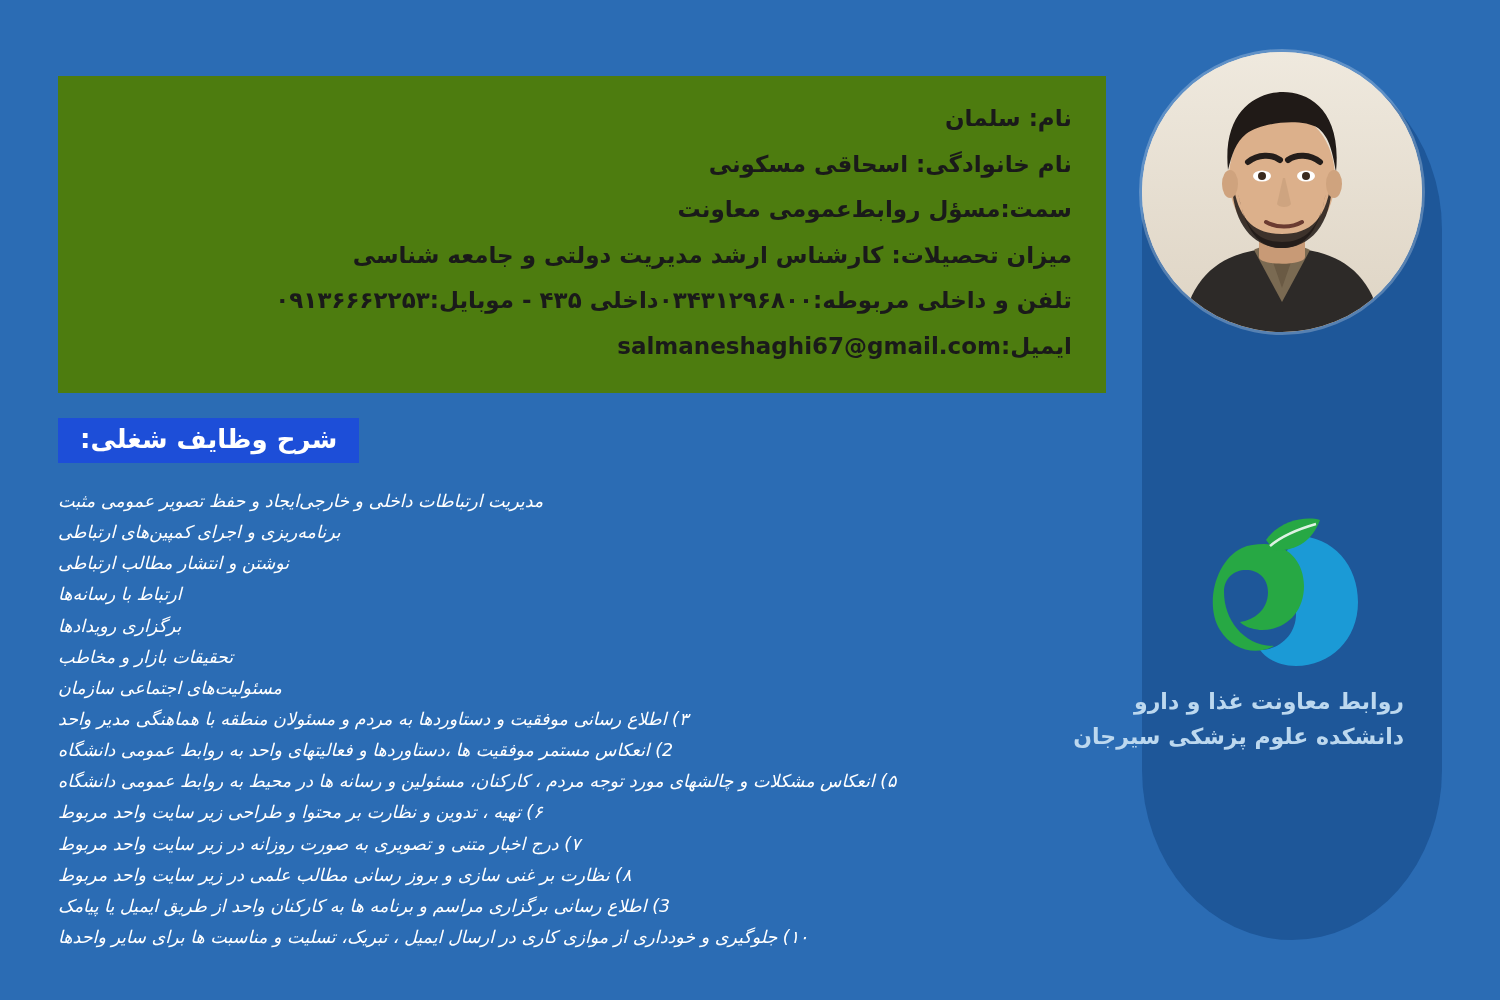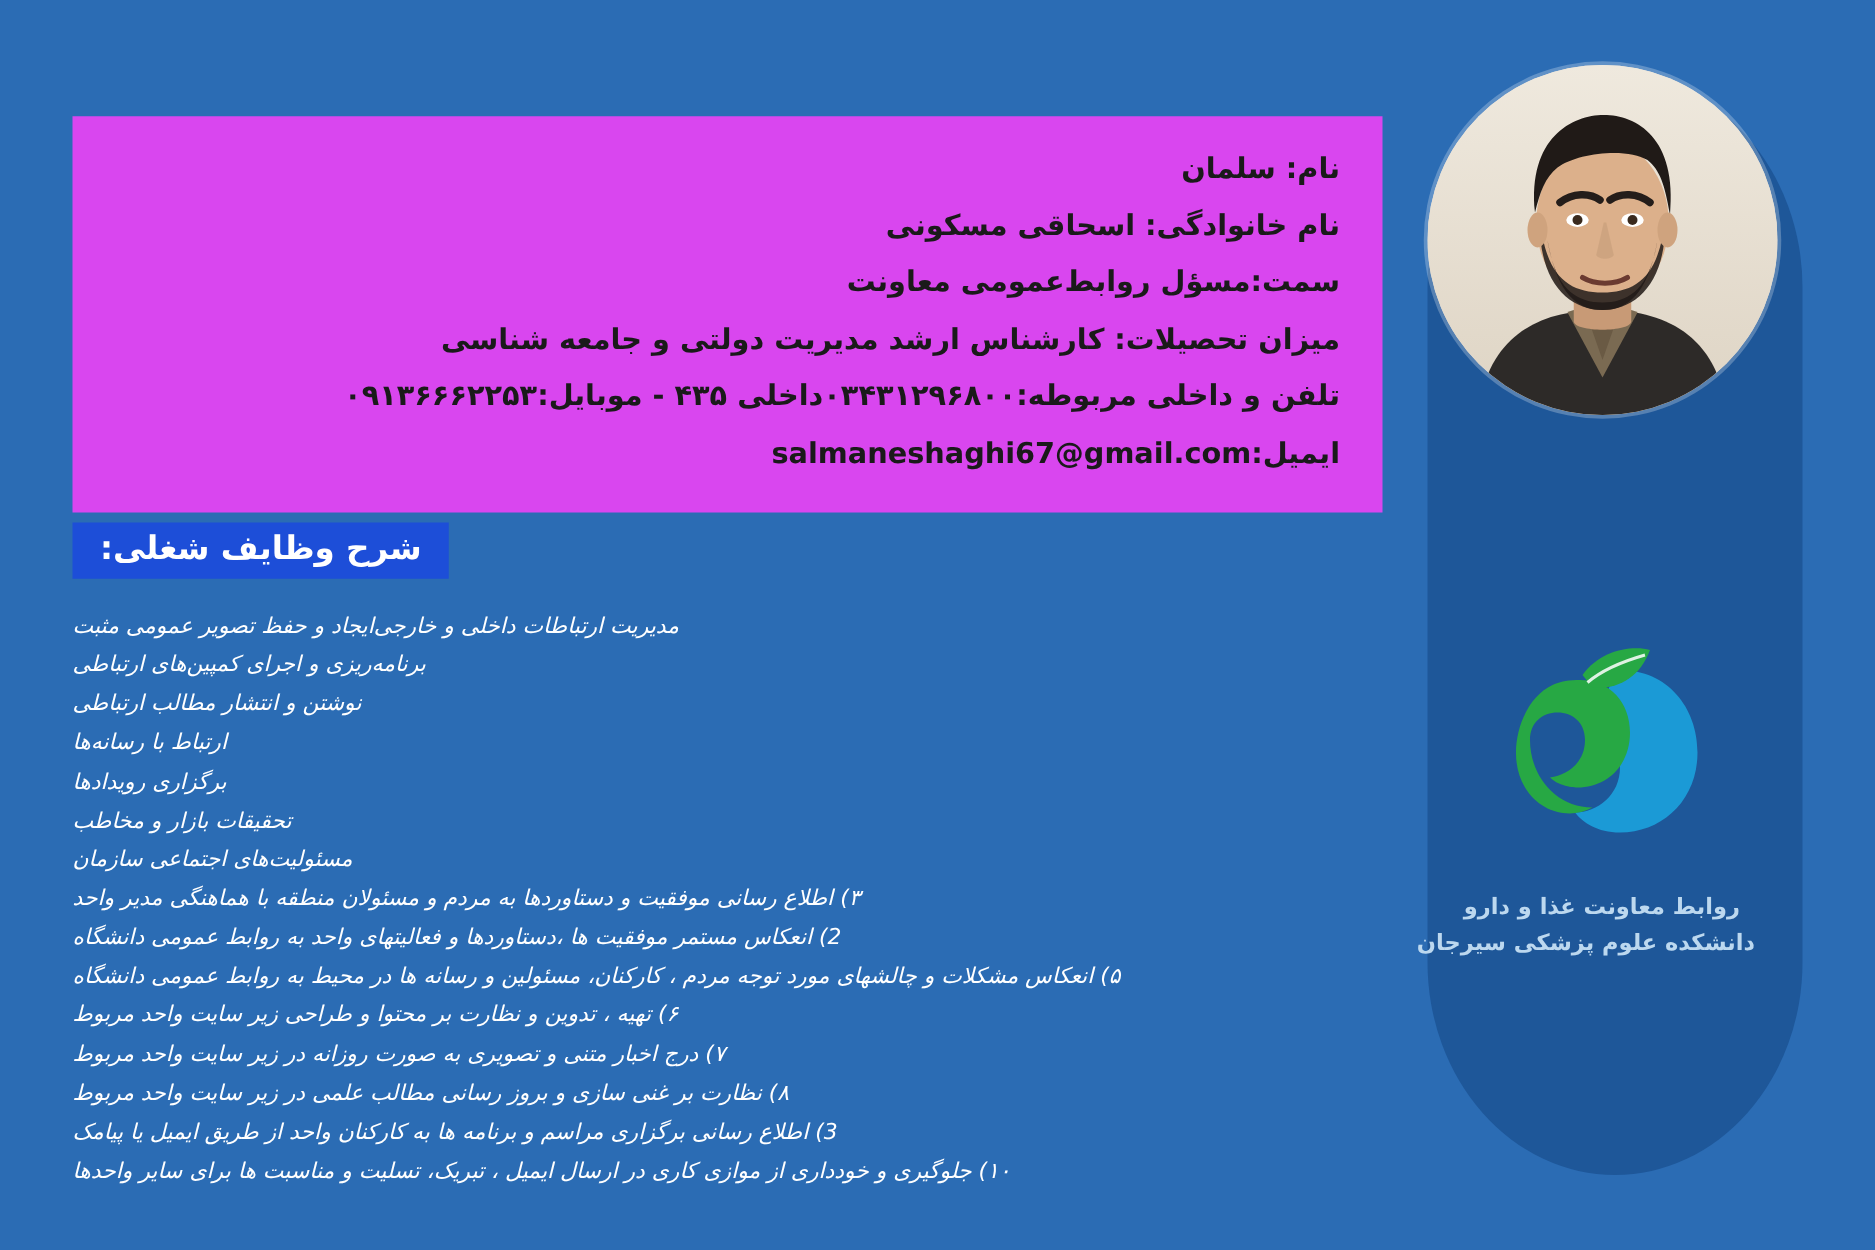--- a/index.html
+++ b/index.html
@@ -44,41 +44,40 @@
   
   .logo-block {
     position: absolute;
     right: 96px;
     top: 500px;
     width: 245px;
     text-align: center;
   }
   .logo-svg { display: block; margin: 0 auto; }
   .logo-caption {
-    margin-top: 32px;
+    margin-top: 4px;
     color: #bcd8ef;
-    font-size: 18px;
+    font-size: 22px;
     line-height: 1.6;
     font-weight: bold;
     direction: rtl;
   }
   .logo-caption div { white-space: nowrap; }
 
   
   .info-card {
     position: absolute;
     left: 58px;
     top: 76px;
     width: 1048px;
-    background: #d946ef;
+    background: #4d7c0f;
     padding: 20px 34px 24px 34px;
     box-sizing: border-box;
     text-align: right;
     direction: rtl;
-    margin-top: 17px;
   }
   .info-line {
     color: #1a1a1a;
     font-size: 23px;
     font-weight: bold;
     line-height: 1.98;
     white-space: nowrap;
   }
   .info-line.email {
     font-weight: bold;

